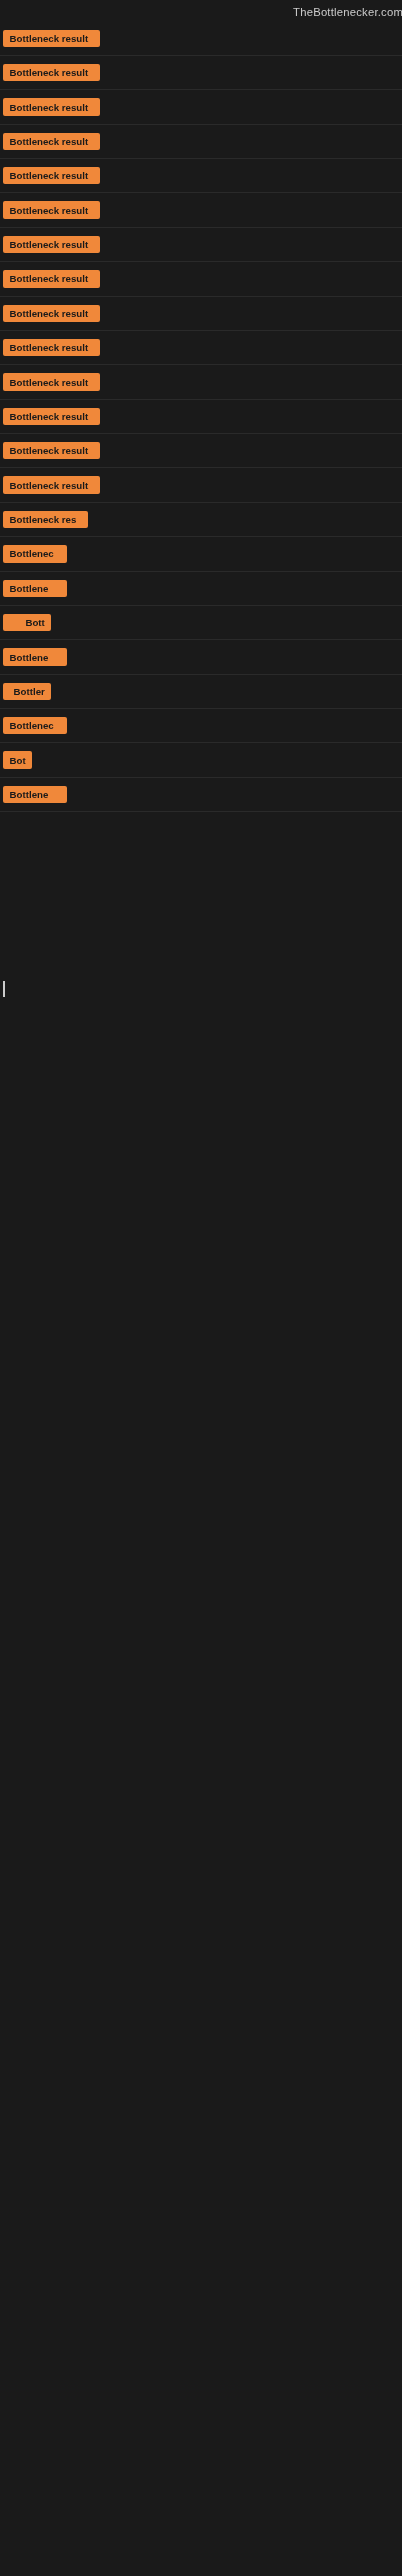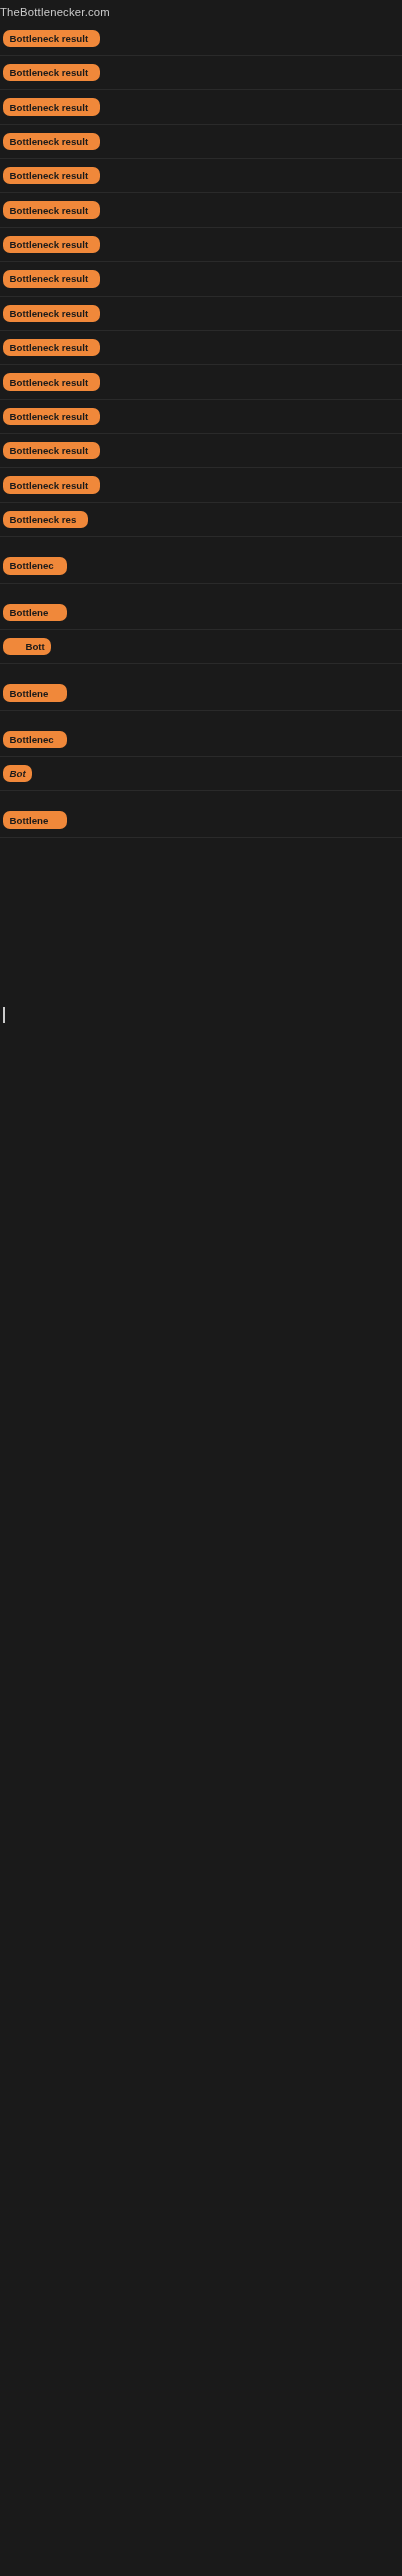--- a/index.html
+++ b/index.html
@@ -10,64 +10,64 @@
 
     body {
       background-color: #1a1a1a;
       font-family: Arial, sans-serif;
       width: 403px;
       min-height: 2576px;
       position: relative;
     }
 
     .site-title {
-      text-align: left;
+      text-align: right;
       color: #cccccc;
       font-size: 11.3px;
       padding: 6.4px 0 3.2px 0;
       letter-spacing: 0.2px;
     }
 
     .bottleneck-item {
       display: flex;
       align-items: flex-start;
       padding: 8px 0 8px 3.2px;
       border-bottom: 0.8px solid #2a2a2a;
     }
 
     .bottleneck-badge {
       background-color: #f0883a;
       color: #1a1a1a;
       font-size: 9.7px;
       font-weight: bold;
       padding: 3.2px 6.4px;
-      border-radius: 7px;
+      border-radius: 2px;
       white-space: nowrap;
       display: inline-block;
       min-width: 16px;
     }
 
     .cursor-line {
       position: absolute;
       left: 3.2px;
       width: 1.6px;
       height: 16px;
       background-color: #cccccc;
     }
 
     .empty-section {
       height: 161px;
     }
 
     
     .item-full .bottleneck-badge { min-width: 97px; }
     .item-slightly-cut .bottleneck-badge { min-width: 85px; }
-    .item-more-cut .bottleneck-badge { min-width: 64px; margin-top: 12px; }
+    .item-more-cut .bottleneck-badge { min-width: 64px; }
     .item-half .bottleneck-badge { min-width: 48px; text-align: right; }
-    .item-tiny .bottleneck-badge { min-width: 24px; font-style: italic; }
+    .item-tiny .bottleneck-badge { min-width: 24px; }
   </style>
 </head>
 <body>
 
 <div>
   <div class="site-title">TheBottlenecker.com</div>
 </div>
 
 <div id="list-container">
 <div class="bottleneck-item item-full">
@@ -120,20 +120,23 @@
     </div>
     <div class="bottleneck-item item-more-cut">
       <span class="bottleneck-badge">Bottlene</span>
     </div>
     <div class="bottleneck-item item-half">
       <span class="bottleneck-badge">Bott</span>
     </div>
     <div class="bottleneck-item item-more-cut">
       <span class="bottleneck-badge">Bottlene</span>
     </div>
+    <div class="bottleneck-item item-half">
+      <span class="bottleneck-badge">Bottler</span>
+    </div>
     <div class="bottleneck-item item-more-cut">
       <span class="bottleneck-badge">Bottlenec</span>
     </div>
     <div class="bottleneck-item item-tiny">
       <span class="bottleneck-badge">Bot</span>
     </div>
     <div class="bottleneck-item item-more-cut">
       <span class="bottleneck-badge">Bottlene</span>
     </div>
   </div>

